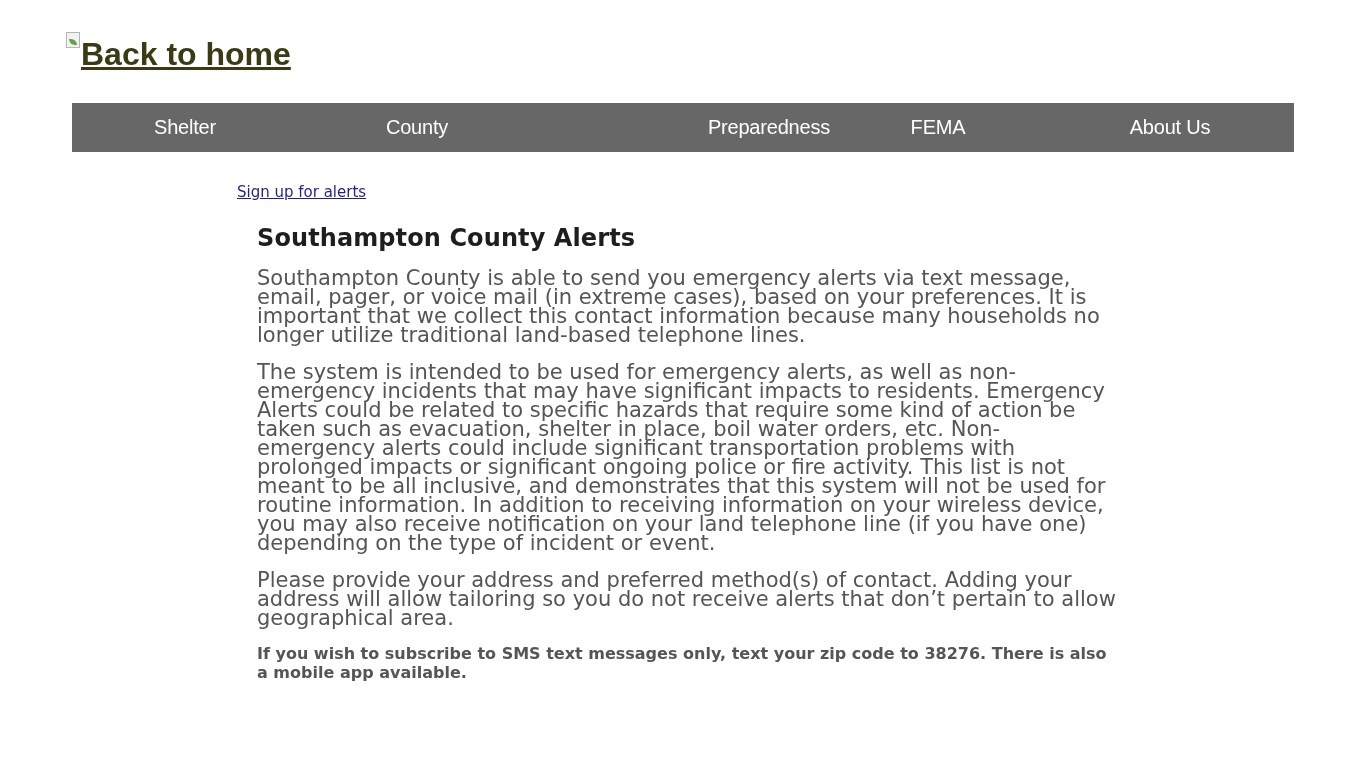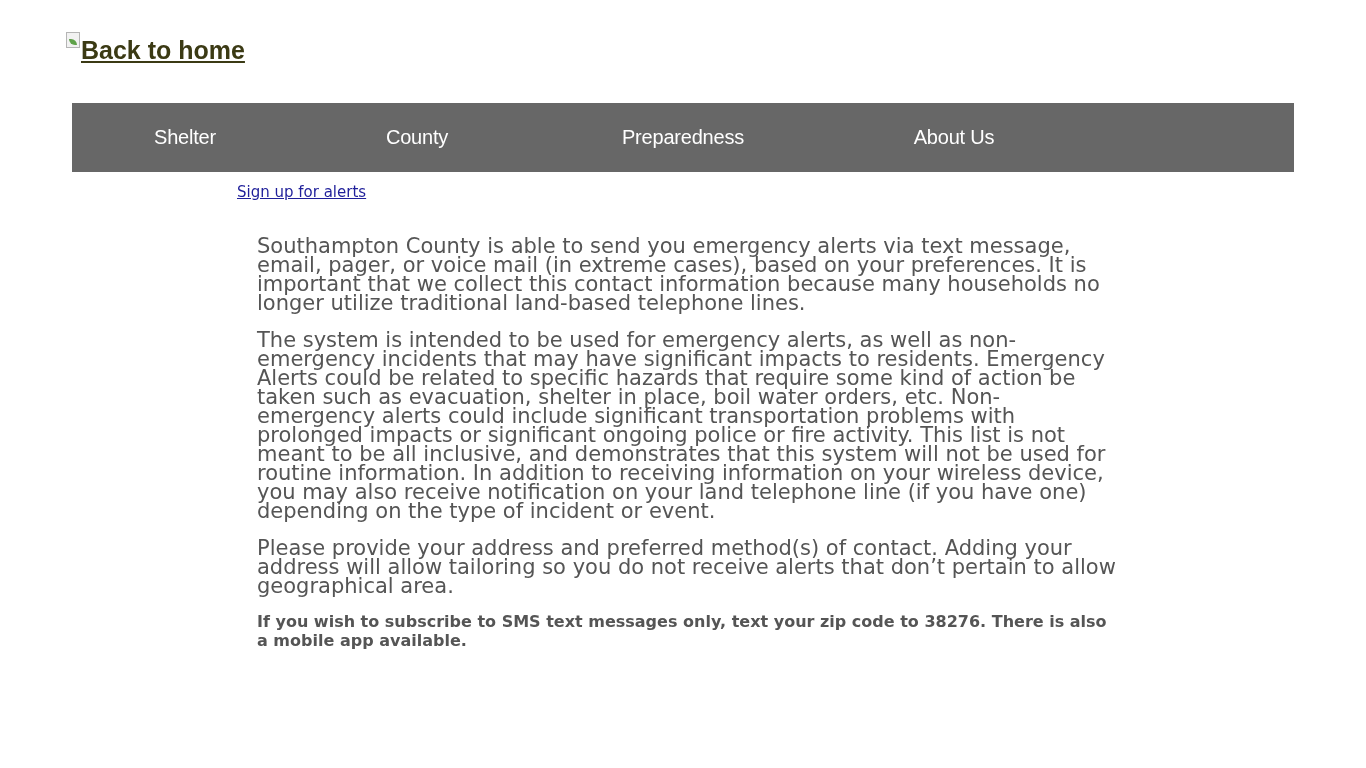--- a/index.html
+++ b/index.html
@@ -1,31 +1,31 @@
 <!DOCTYPE html>
 <html><head>
   <meta charset="utf-8">
   <style>
     html, body { margin: 0; padding: 0; background: #ffffff; }
     body { width: 1366px; height: 768px; overflow: hidden; position: relative; font-family: "DejaVu Sans", sans-serif; }
     .back-home {
       position: absolute; left: 65px; top: 31px;
-      font-family: "Liberation Sans", sans-serif; font-weight: bold; font-size: 25px;
+      font-family: "Liberation Sans", sans-serif; font-weight: bold; font-size: 32px;
       color: #3b3a14; text-decoration: underline; display: flex; align-items: flex-start;
       line-height: 1.2;
       text-align: right;
     }
     .broken-img {
       display: inline-block; width: 16px; height: 16px; position: relative; margin-top: 1px;
     }
     .broken-img .page { position: absolute; left: 1px; top: 0; width: 12px; height: 14px; border: 1px solid #b5b5b5; background: #f2f2f2; }
     .broken-img .leaf { position: absolute; left: 4px; top: 7px; width: 8px; height: 6px; background: #5fa24a; border-radius: 0 6px 0 6px; }
     .back-home .label { margin-top: 4px; }
     .nav {
-      position: absolute; left: 72px; top: 103px; width: 1222px; height: 69px;
+      position: absolute; left: 72px; top: 103px; width: 1222px; height: 49px;
       background: #676767; display: flex; align-items: center;
     }
     .nav-item {
       font-family: "Liberation Sans", sans-serif; color: #ffffff; font-size: 20px;
       text-align: center; cursor: pointer; letter-spacing: -0.2px;
     }
     .signup-link {
       position: absolute; left: 237px; top: 183px;
       font-family: "DejaVu Sans", sans-serif; font-size: 15px; color: #1a0dab;
       text-decoration: underline; color: #1f1f9a; text-align: right;
@@ -53,24 +53,26 @@
   <span class="broken-img">
       <span class="page"></span>
       <span class="leaf"></span>
     </span>
   <span class="label">Back to home</span>
 </a>
 
 <nav class="nav">
   <div class="nav-item" style="width:226px;">Shelter</div>
   <div class="nav-item" style="width:238px;">County</div>
-  <div class="nav-item" style="width:294px;">Preparedness</div>
+  <div class="nav-item" style="width:294px;text-align:right;">Preparedness</div>
+  <div class="nav-item" style="width:216px;">FEMA</div>
   <div class="nav-item" style="width:248px;">About Us</div>
 </nav>
 
 <a class="signup-link">Sign up for alerts</a>
 
 <div class="content">
+  <h1>Southampton County Alerts</h1>
   <p class="p1">Southampton County is able to send you emergency alerts via text message, email, pager, or voice mail (in extreme cases), based on your preferences. It is important that we collect this contact information because many households no longer utilize traditional land-based telephone lines.</p>
   <p class="gap">The system is intended to be used for emergency alerts, as well as non-emergency incidents that may have significant impacts to residents. Emergency Alerts could be related to specific hazards that require some kind of action be taken such as evacuation, shelter in place, boil water orders, etc. Non-emergency alerts could include significant transportation problems with prolonged impacts or significant ongoing police or fire activity. This list is not meant to be all inclusive, and demonstrates that this system will not be used for routine information. In addition to receiving information on your wireless device, you may also receive notification on your land telephone line (if you have one) depending on the type of incident or event.</p>
   <p class="gap">Please provide your address and preferred method(s) of contact. Adding your address will allow tailoring so you do not receive alerts that don’t pertain to allow geographical area.</p>
   <p class="italic-note">If you wish to subscribe to SMS text messages only, text your zip code to 38276.  There is also a mobile app available.</p>
 </div>
 
 </body></html>

